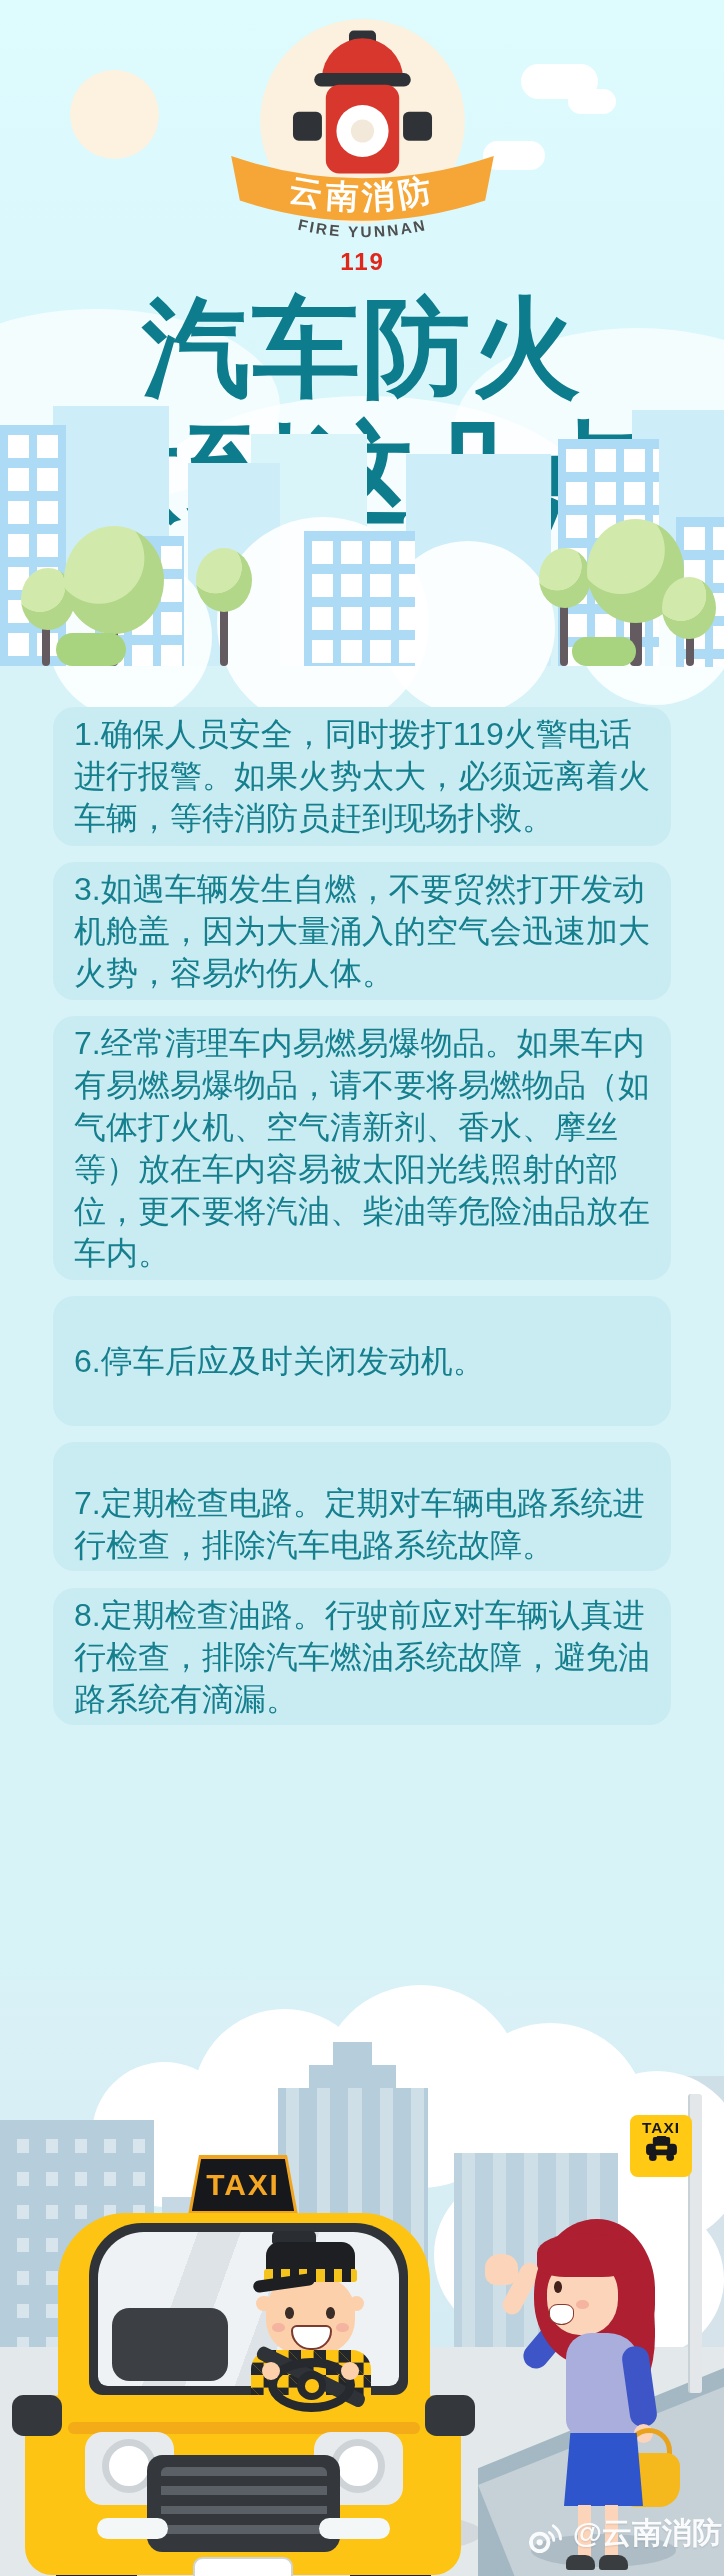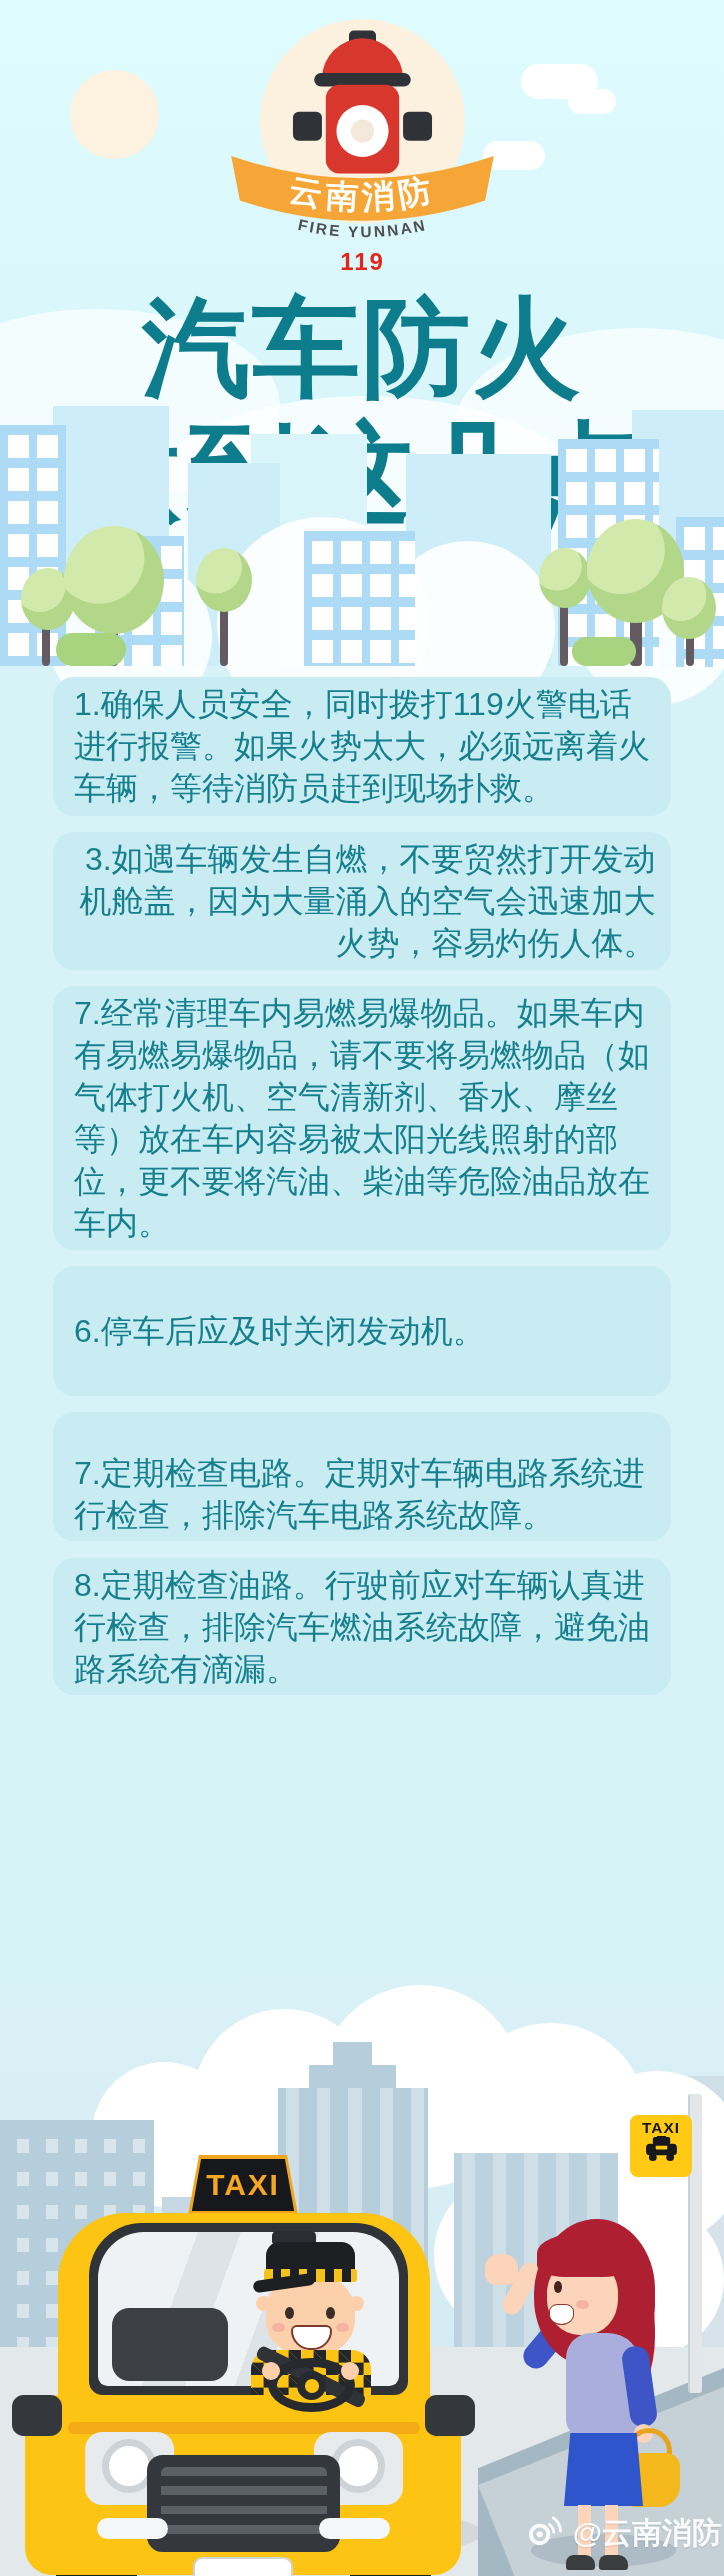--- a/index.html
+++ b/index.html
@@ -89,21 +89,21 @@
   
   .hair{background:#ad1f31;}
   .skin2{background:#fcd4ba;}
   .sleeve{background:#3d55c6;border-radius:12.6px;}
   .blouse{background:#aaaedd;border-radius:25px 33px 17.4px 17.4px;}
   .skirt{background:#2e55cb;clip-path:polygon(8% 0,92% 0,100% 100%,0 100%);}
   .heel{background:#3a3d40;border-radius:7.7px 9.7px 2.9px 2.9px;}
   .bag{background:#f5b91d;border-radius:13.5px 13.5px 21px 21px;}
   .bag-handle{border:5.8px solid #e8a21c;border-bottom:none;border-radius:25px 25px 0 0;background:rgba(0,0,0,0);}
   
-  .watermark{display:flex;align-items:flex-start;gap:7.7px;opacity:.93;}
+  .watermark{display:flex;align-items:flex-end;gap:7.7px;opacity:.93;}
   .watermark span{color:#ffffff;font-size:30px;font-weight:bold;text-shadow:0 1px 1.9px rgba(0,0,0,.12);}
 </style>
 </head>
 <body>
 
 <div id="poster">
 
   <div class="abs sun r50" style="left:70px;top:70px;width:89px;height:89px;"></div>
   <div class="abs cloud" style="left:521px;top:64px;width:77px;height:35px;border-radius:17.4px;"></div>
   <div class="abs cloud" style="left:568px;top:89px;width:48px;height:25px;border-radius:12.6px;"></div>
@@ -170,24 +170,24 @@
   <div class="abs foliage" style="left:196px;top:548px;width:56px;height:64px;"></div>
   <div class="abs trunk" style="left:560px;top:591px;width:7.7px;height:75px;"></div>
   <div class="abs foliage" style="left:539px;top:548px;width:52px;height:60px;"></div>
   <div class="abs trunk" style="left:630px;top:574px;width:11.6px;height:92px;"></div>
   <div class="abs foliage" style="left:587px;top:519px;width:97px;height:104px;"></div>
   <div class="abs trunk" style="left:686px;top:620px;width:7.7px;height:46px;"></div>
   <div class="abs foliage" style="left:662px;top:577px;width:54px;height:62px;"></div>
   <div class="abs bush" style="left:572px;top:637px;width:64px;height:29px;"></div>
 
   <div id="cards">
-    <div class="card" style="min-height:139px;">
+    <div class="card" style="min-height:139px;margin-top:30px;">
         <span>1.确保人员安全，同时拨打119火警电话进行报警。如果火势太大，必须远离着火车辆，等待消防员赶到现场扑救。</span>
       </div>
-    <div class="card" style="min-height:132px;text-align:right;">
+    <div class="card" style="min-height:132px;">
         <span>3.如遇车辆发生自燃，不要贸然打开发动机舱盖，因为大量涌入的空气会迅速加大火势，容易灼伤人体。</span>
       </div>
     <div class="card" style="min-height:204px;">
         <span>7.经常清理车内易燃易爆物品。如果车内有易燃易爆物品，请不要将易燃物品（如气体打火机、空气清新剂、香水、摩丝等）放在车内容易被太阳光线照射的部位，更不要将汽油、柴油等危险油品放在车内。</span>
       </div>
     <div class="card" style="min-height:130px;">
         <span>6.停车后应及时关闭发动机。</span>
       </div>
     <div class="card" style="min-height:129px;align-items:flex-end;">
         <span>7.定期检查电路。定期对车辆电路系统进行检查，排除汽车电路系统故障。</span>

